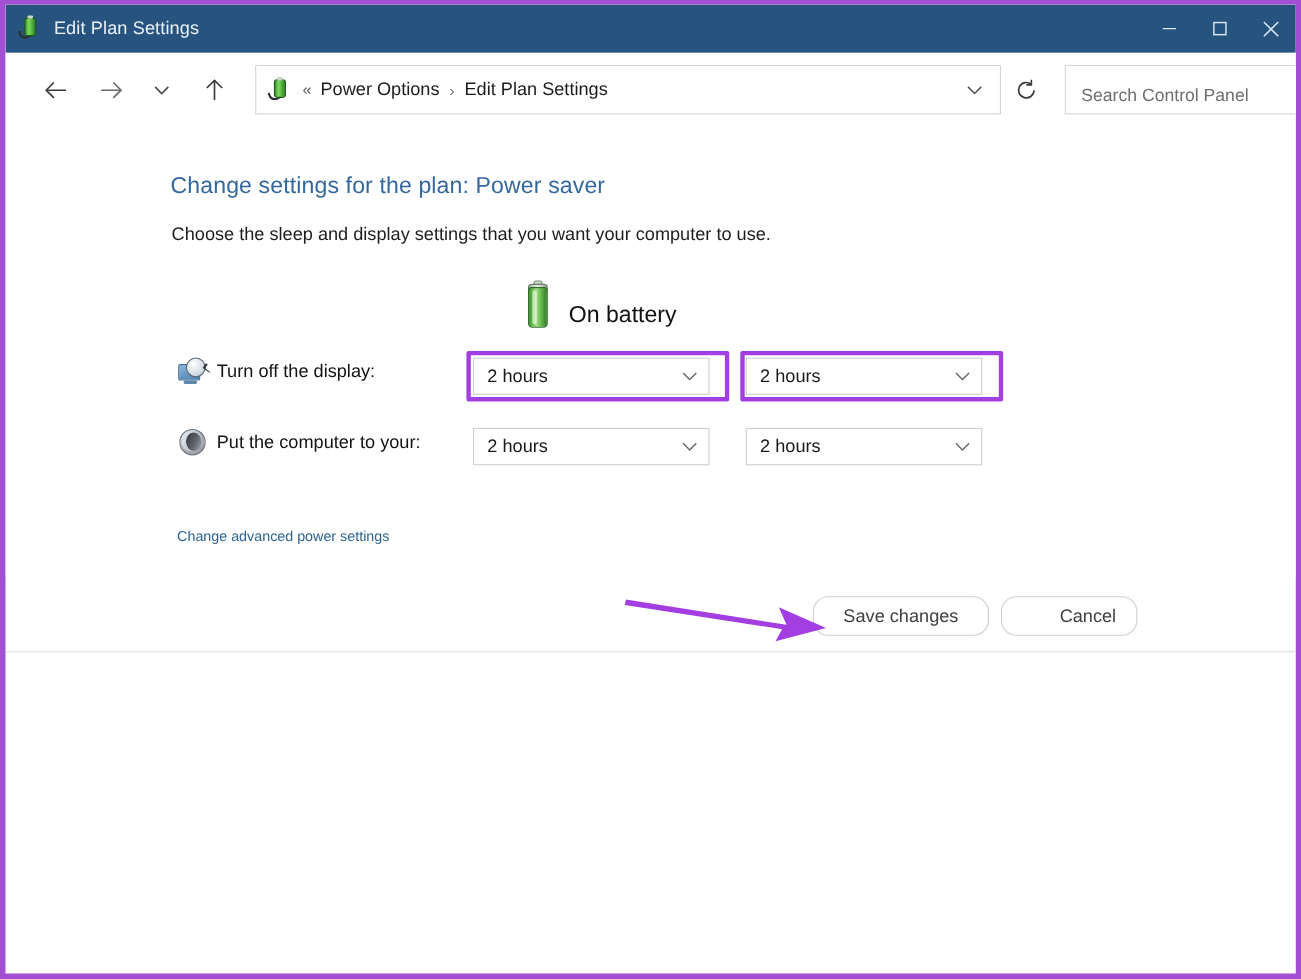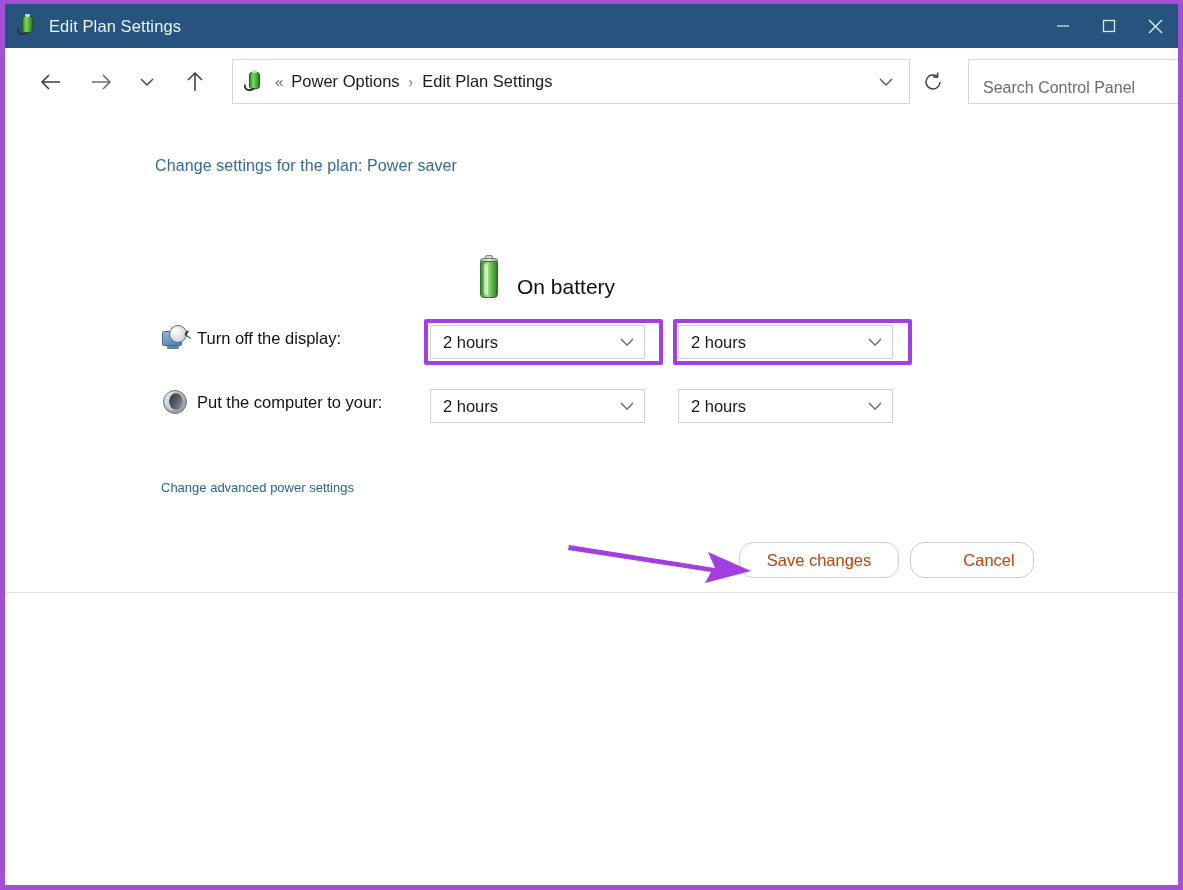--- a/index.html
+++ b/index.html
@@ -160,21 +160,21 @@
 
   
   #content {
     position: relative;
     height: 410px;
     background: #ffffff;
   }
   #page-title {
     position: absolute;
     left: 150px; top: 42px;
-    font-size: 16px;
+    font-size: 21px;
     color: #35689c;
     letter-spacing: .1px;
     white-space: nowrap;
   }
   #page-subtitle {
     position: absolute;
     left: 151px; top: 89px;
     font-size: 16.5px;
     color: #1d1d1d;
     white-space: nowrap;
@@ -389,21 +389,21 @@
   }
   .btn {
     position: absolute;
     top: 17px;
     height: 36px;
     background: #ffffff;
     border: 1px solid #cfcfcf;
     border-radius: 14px;
     font-family: "Liberation Sans", sans-serif;
     font-size: 16.5px;
-    color: #c2410c;
+    color: #404040;
     cursor: pointer;
     display:flex; align-items:center; justify-content:center;
   }
   #btn-save   { left: 734px; width: 160px; }
   #btn-cancel { left: 905px; width: 124px; padding-left: 40px; }
 
   #arrow-annot {
     position: absolute;
     left: 560px; top: 528px;
     width: 190px; height: 52px;
@@ -498,20 +498,21 @@
 
     <div id="searchbox">
       <input id="search-input" type="text" placeholder="Search Control Panel" style="">
 
     </div>
   </div>
 
   <div id="content">
 
     <div id="page-title">Change settings for the plan: Power saver</div>
+    <div id="page-subtitle">Choose the sleep and display settings that you want your computer to use.</div>
 
     <div class="col-head" id="col-battery">
       <div class="big-batt">
         <div class="bb-cap"></div>
         <div class="bb-top"></div>
         <div class="bb-body"></div>
         <div class="bb-shine"></div>
       </div>
       <span>On battery</span>
     </div>

